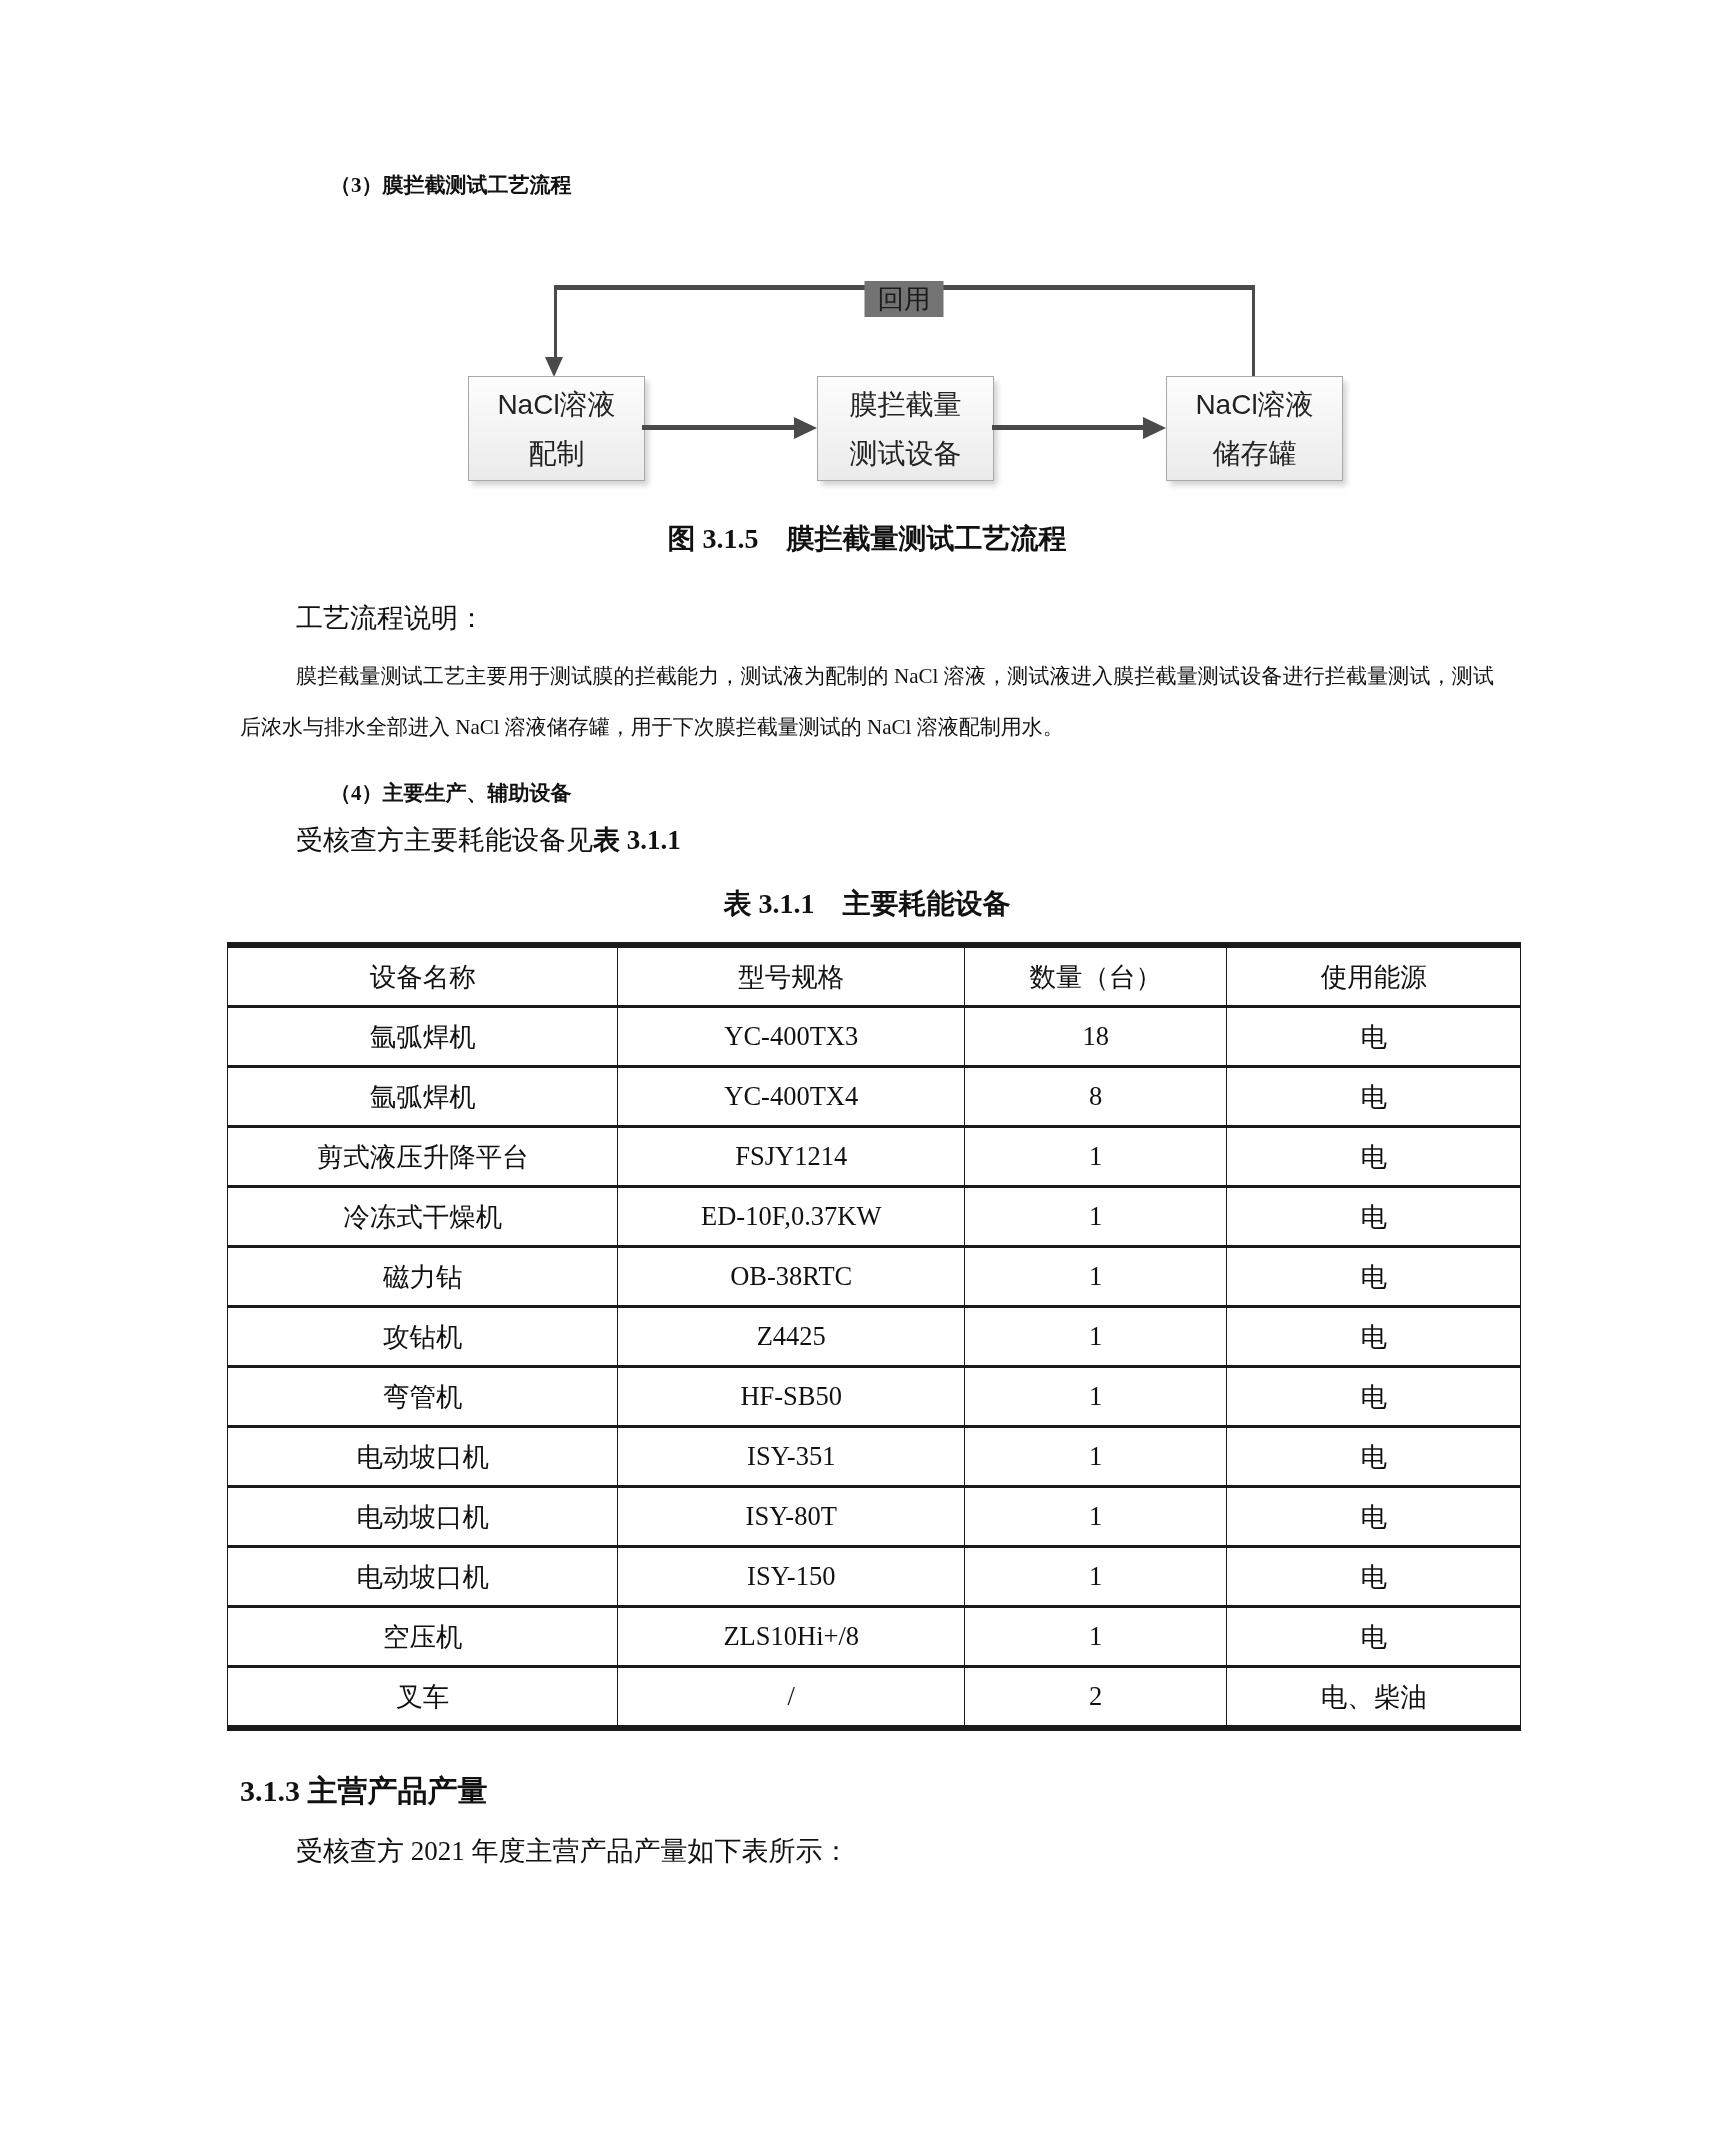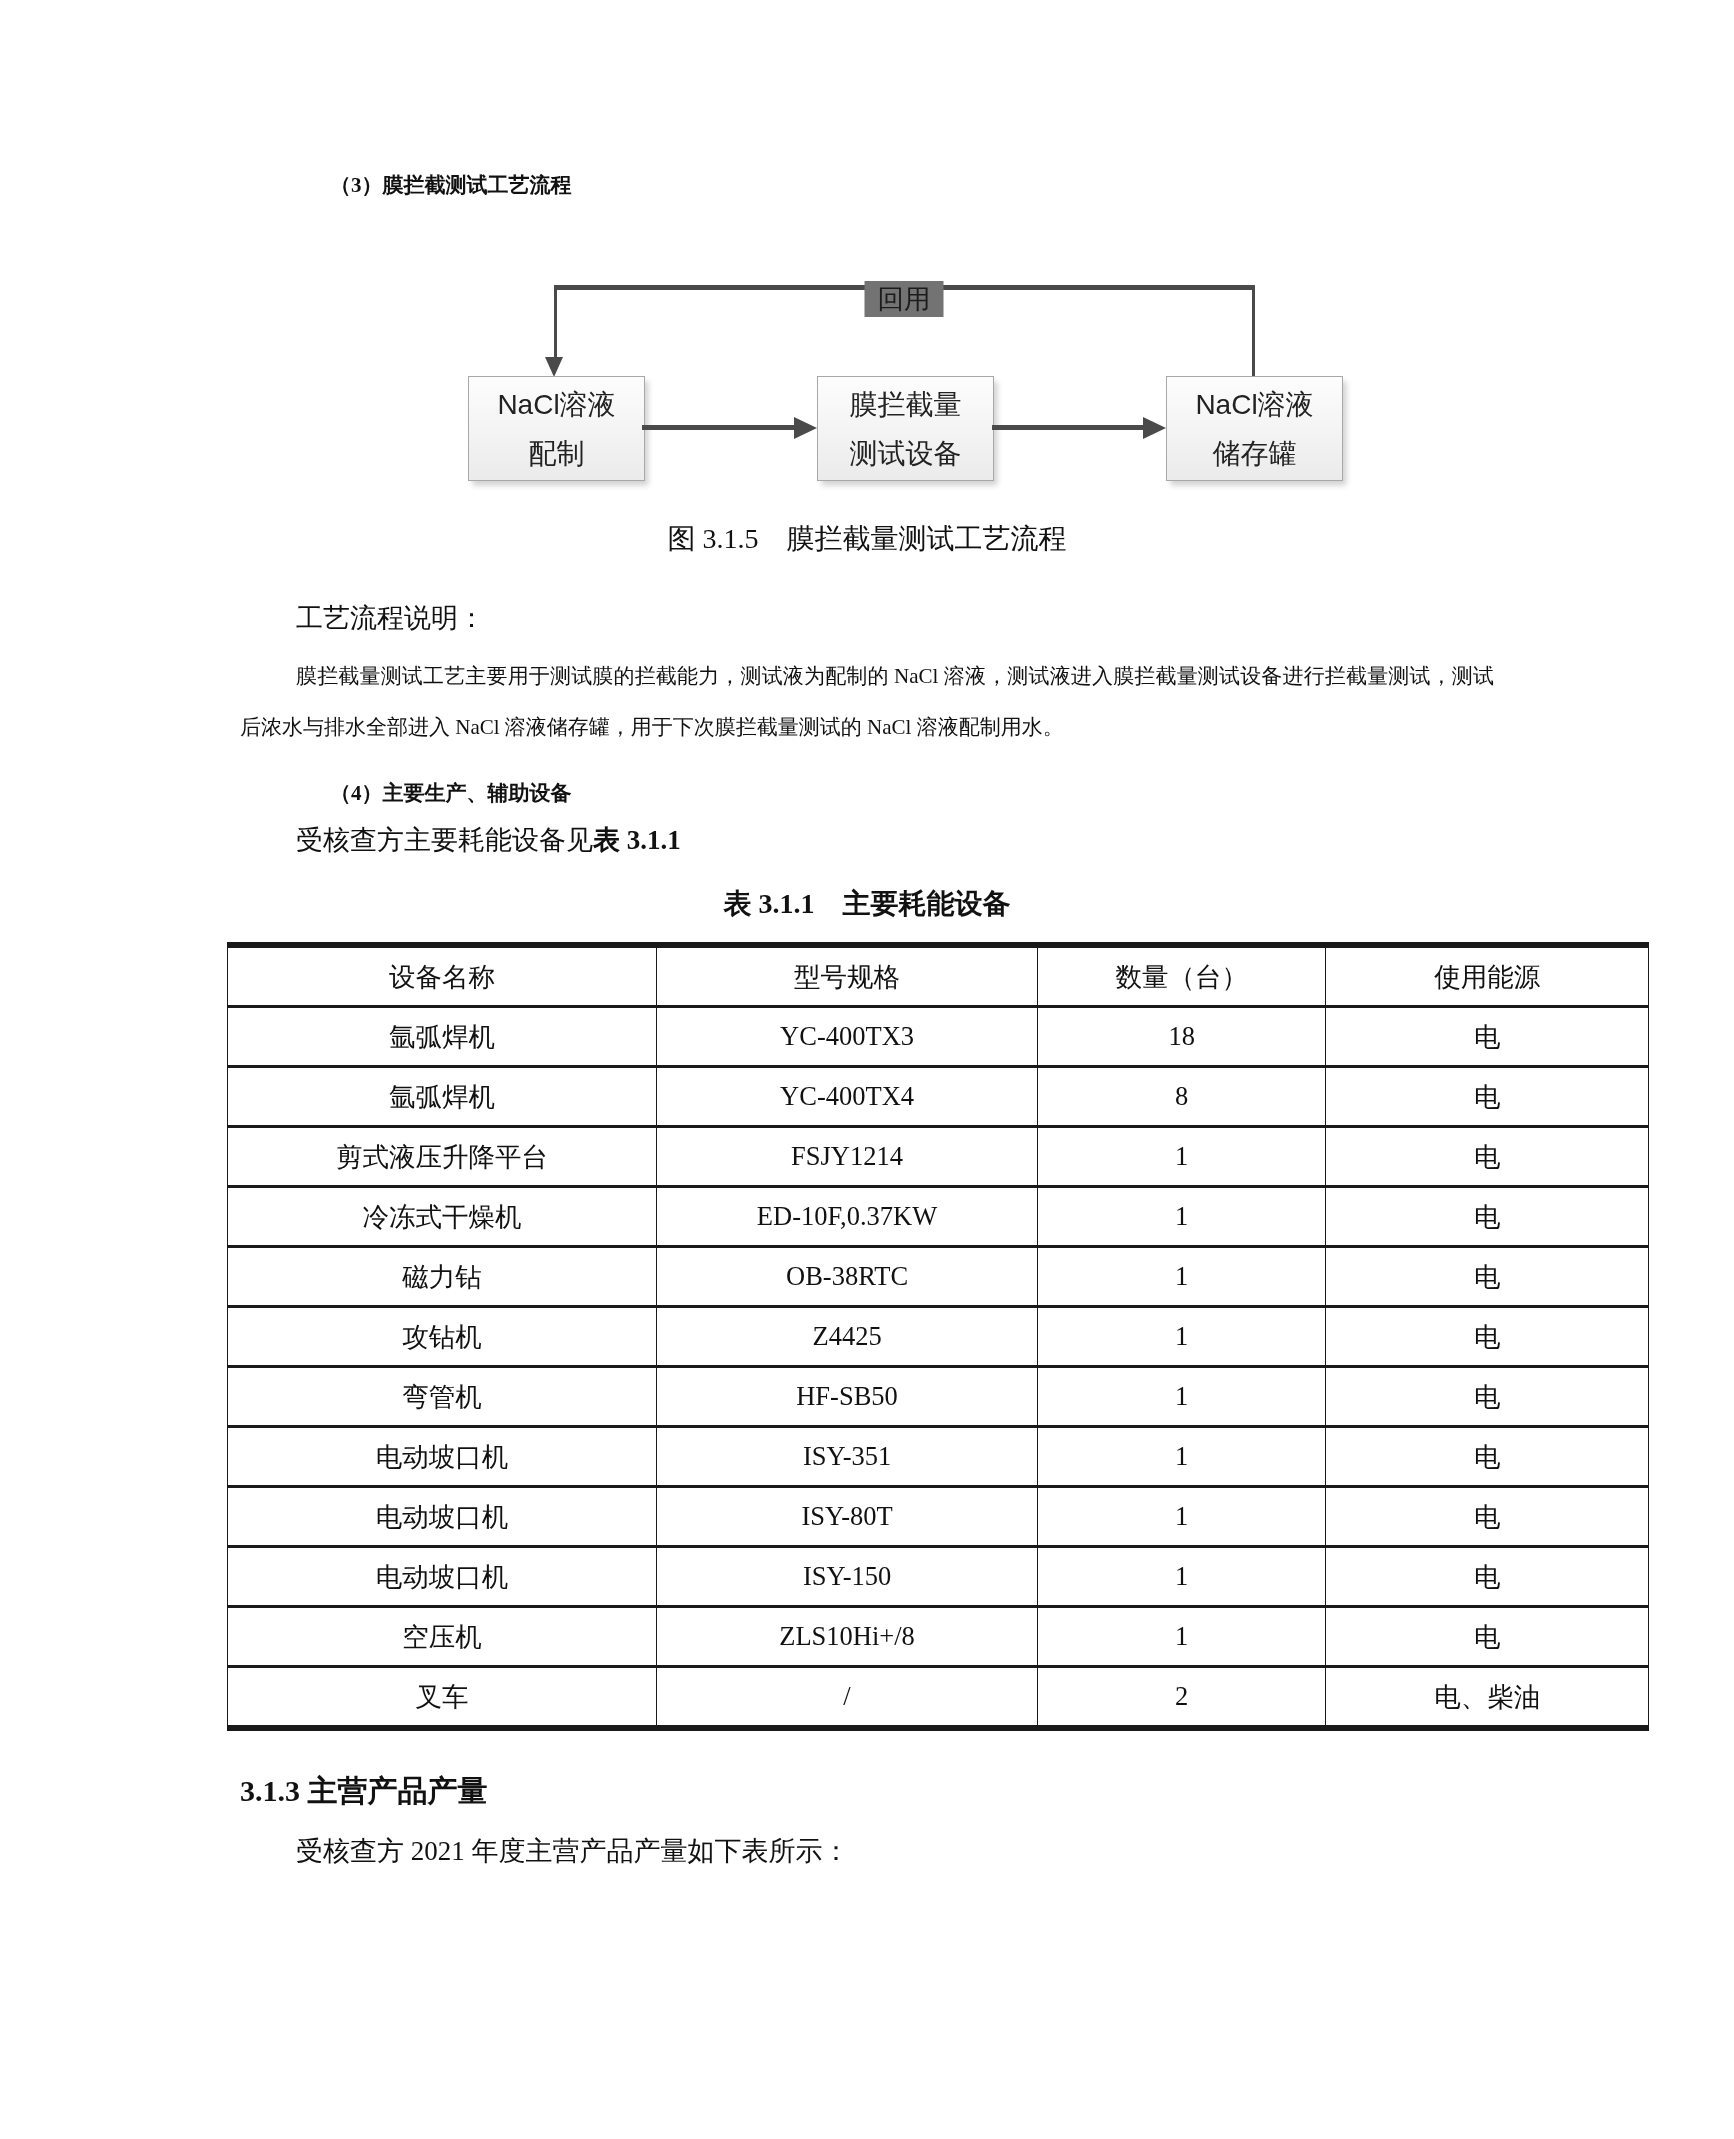--- a/index.html
+++ b/index.html
@@ -47,32 +47,32 @@
   .harrow-shaft.s2{left:752px;width:153px;}
   .harrow-head{
     position:absolute;top:157px;width:0;height:0;
     border-top:11px solid transparent;border-bottom:11px solid transparent;
     border-left:23px solid #4a4a4a;
   }
   .harrow-head.h1{left:554px;}
   .harrow-head.h2{left:903px;}
 
   .fig-caption{
-    text-align:center;font-weight:normal;font-size:28px;margin-top:41px;line-height:1.3;
+    text-align:center;font-weight:bold;font-size:28px;margin-top:41px;line-height:1.3;
   }
 
   .body-line{font-size:27px;line-height:2.42;text-indent:56px;margin:0;}
   .para{font-size:21px;line-height:2.42;text-indent:56px;text-align:justify;margin:0;}
   .bold-ref{font-weight:bold;}
 
   .table-title{text-align:center;font-weight:bold;font-size:28px;margin:10.7px 0 19px 0;line-height:1.4;}
 
   table.energy{
     border-collapse:collapse;table-layout:fixed;
-    width:1422px;margin-left:-13px;
+    width:1294px;margin-left:-13px;
     border-top:6px solid #1a1a1a;border-bottom:6px solid #1a1a1a;
   }
   table.energy col.c1{width:30.2%;}
   table.energy col.c2{width:26.8%;}
   table.energy col.c3{width:20.3%;}
   table.energy col.c4{width:22.7%;}
   table.energy th,table.energy td{
     border:1.7px solid #1a1a1a;
     border-top-width:3.9px;border-bottom-width:3.9px;
     height:57px;text-align:center;vertical-align:middle;

